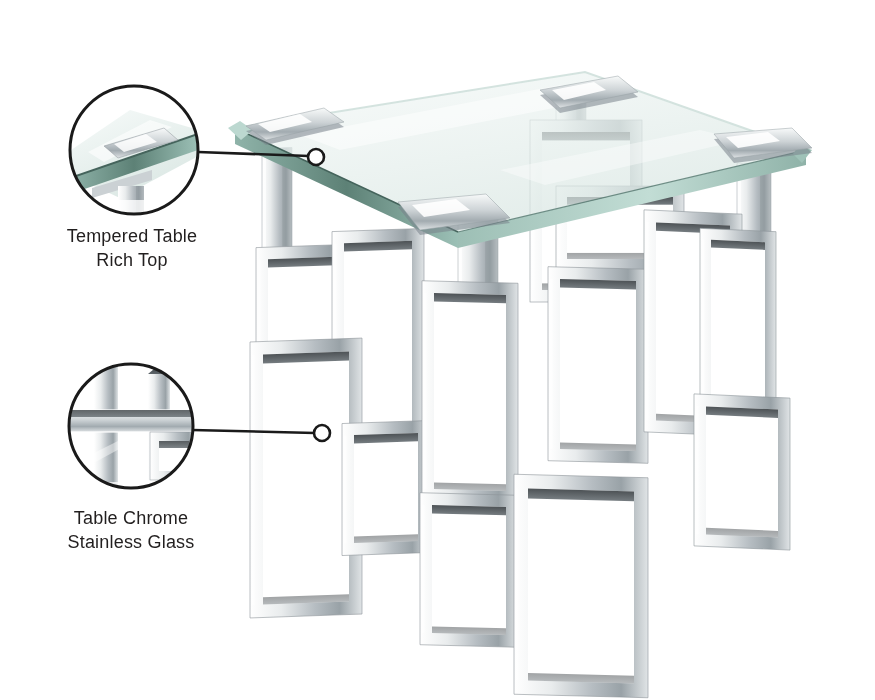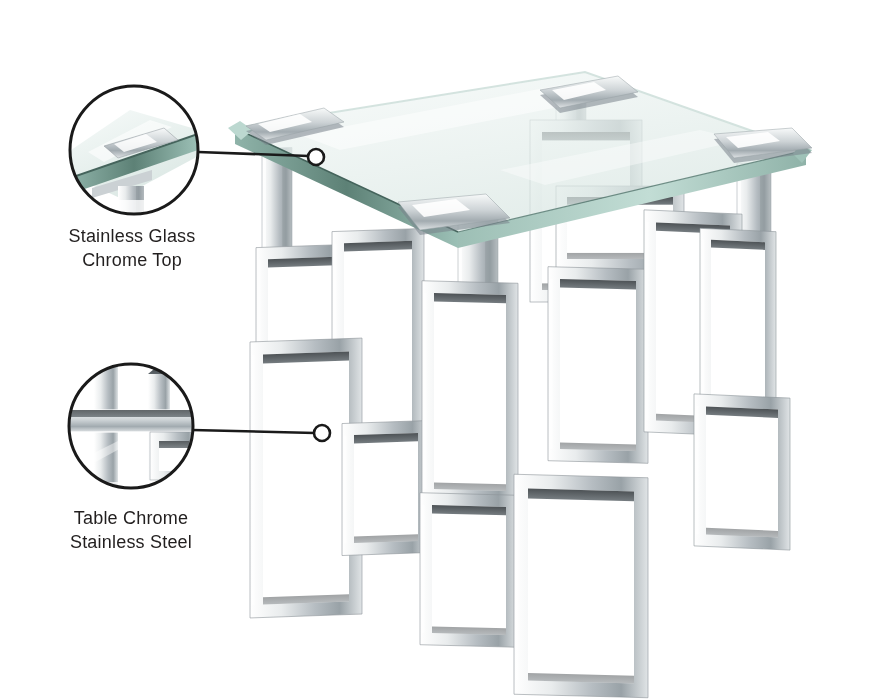--- a/index.html
+++ b/index.html
@@ -250,20 +250,20 @@
           <rect x="159" y="441" width="30" height="7" fill="url(#cgD)" opacity=".8"></rect>
         </g>
         <polygon points="80,460 128,436 136,440 88,466" fill="#ffffff" opacity=".45"></polygon>
         <rect x="66" y="482" width="132" height="14" fill="#ffffff" opacity=".75"></rect>
       </g>
       <circle cx="131" cy="426" r="62" fill="none" stroke="var(--outline)" stroke-width="3"></circle>
     </g>
   </svg>
 
   <div class="callout-label" style="left:24px; top:224px; width:216px;">
-    <span>Stainless Glass</span>
-    <span>Chrome Top</span>
+    <span>Tempered Table</span>
+    <span>Rich Top</span>
   </div>
   <div class="callout-label" style="left:23px; top:506px; width:216px;">
     <span>Table Chrome</span>
-    <span>Stainless Steel</span>
+    <span>Stainless Glass</span>
   </div>
 </div>
 
 </body></html>

